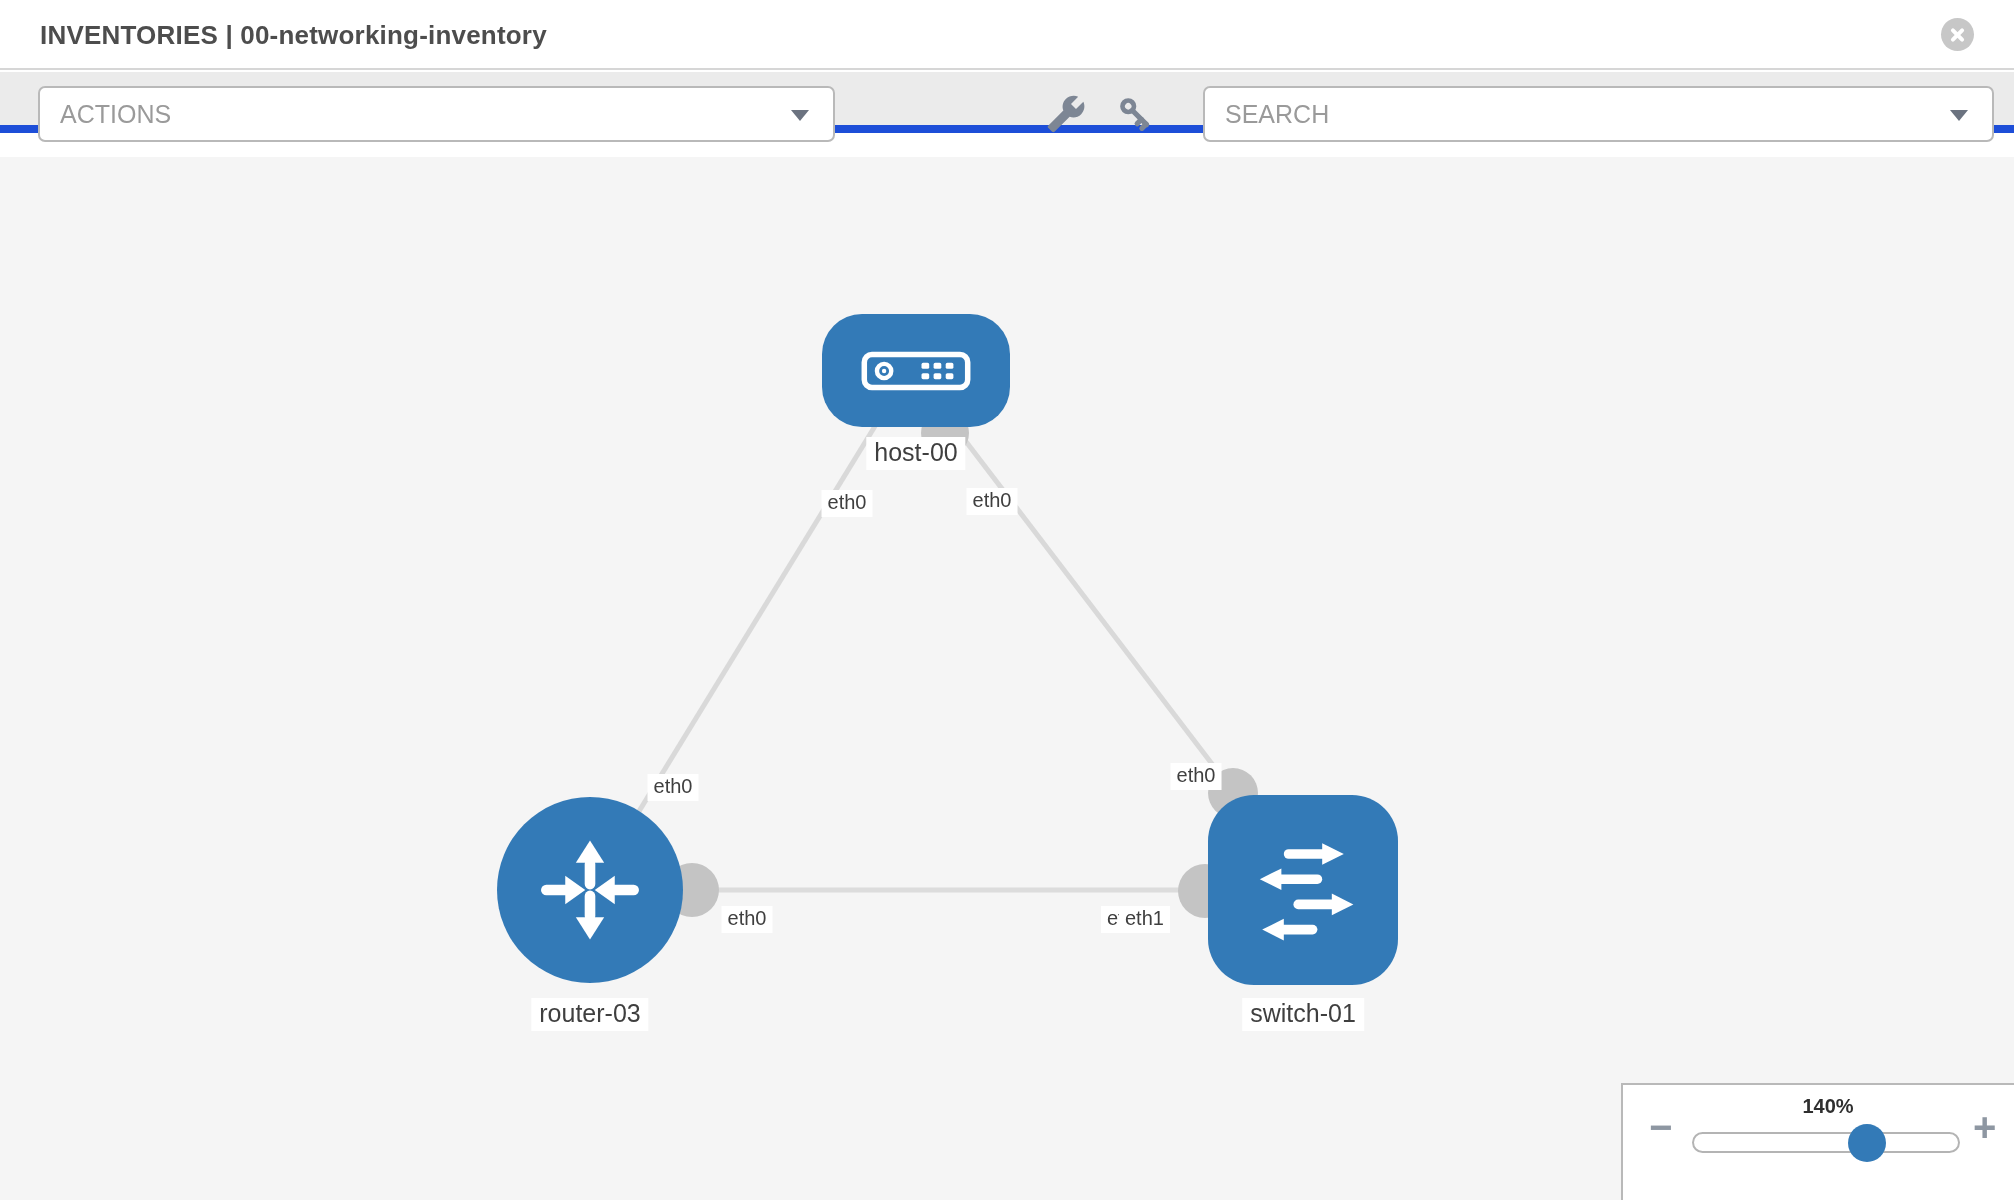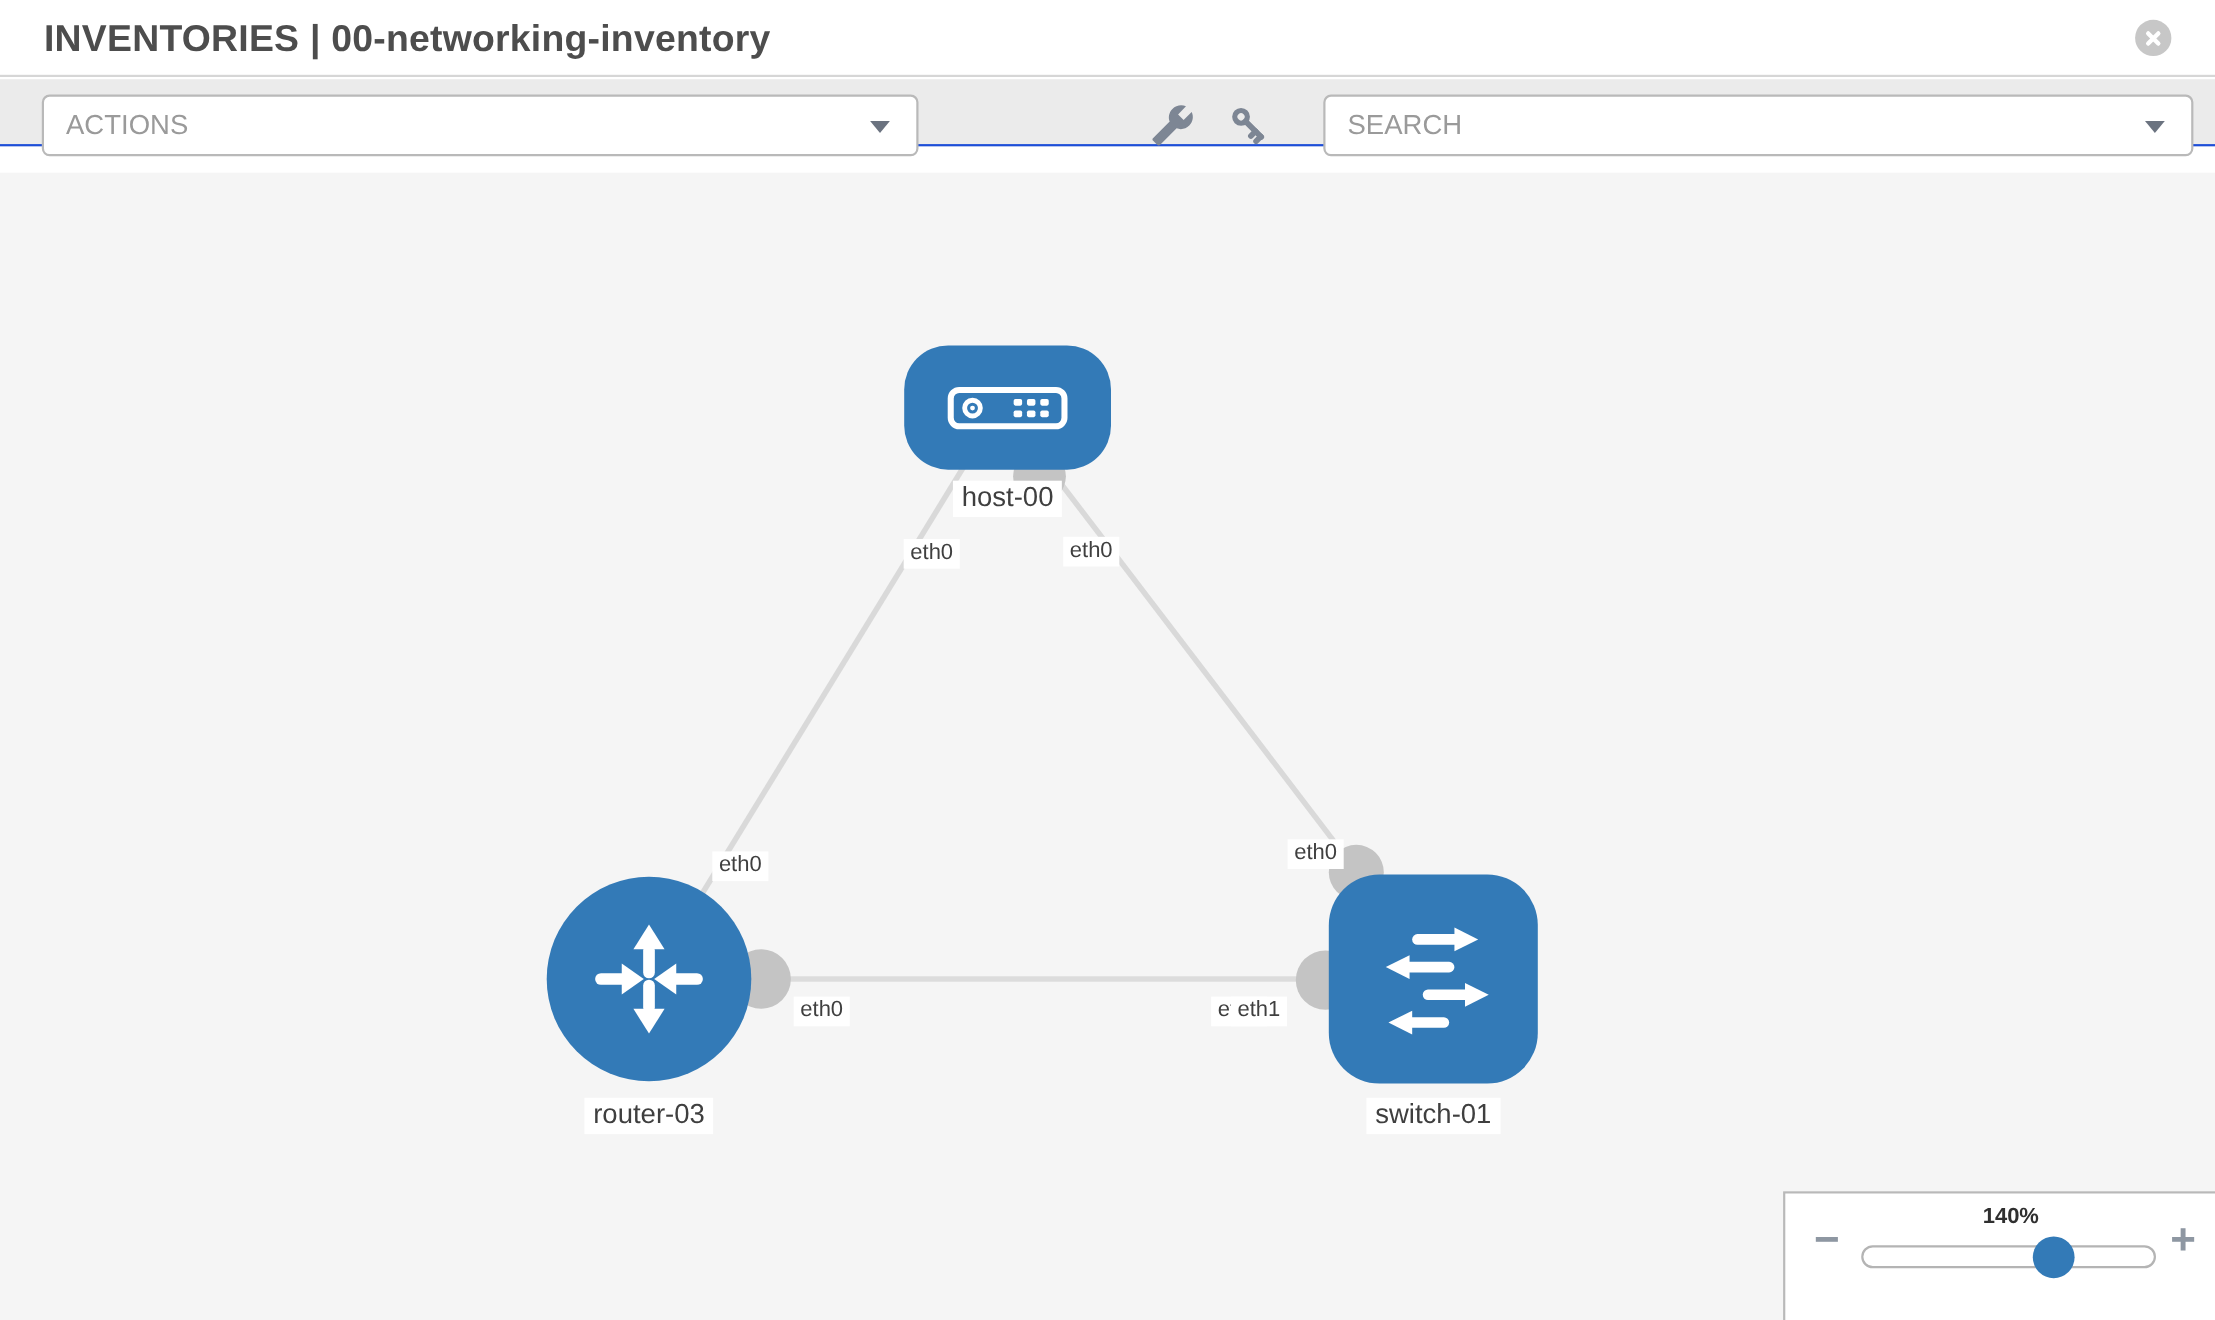--- a/index.html
+++ b/index.html
@@ -3,31 +3,31 @@
 <meta charset="utf-8">
 <style>
   * { margin:0; padding:0; box-sizing:border-box; }
   html,body { width:2014px; height:1200px; overflow:hidden; background:#fff;
               font-family:"Liberation Sans", sans-serif; }
 
   
   #header { position:absolute; left:0; top:0; width:2014px; height:70px;
             background:#fff; border-bottom:2px solid #d6d6d6; }
   #page-title { position:absolute; left:40px; top:0; line-height:70px;
-                font-size:34px; font-weight:bold; color:#4d4d4d; letter-spacing:0.2px; }
+                font-size:26px; font-weight:bold; color:#4d4d4d; letter-spacing:0.2px; }
   #close-btn { position:absolute; left:1941px; top:18px; width:33px; height:33px;
                border-radius:50%; background:#c7c7c7; cursor:pointer; }
   #close-btn .bar { position:absolute; left:8px; top:14.5px; width:17px; height:4px;
                     background:#fff; border-radius:2px; }
   #close-btn .bar.b1 { transform:rotate(45deg); }
   #close-btn .bar.b2 { transform:rotate(-45deg); }
 
   
   #toolbar { position:absolute; left:0; top:72px; width:2014px; height:61px;
-             background:#ebebeb; border-bottom:2px solid #1d4ed8; }
+             background:#ebebeb; border-bottom:8px solid #1d4ed8; }
   .select-box { position:absolute; top:14px; height:56px; background:#fff;
                 border:2px solid #b9b9b9; border-radius:7px; cursor:pointer; }
   .select-box .sel-text { position:absolute; left:20px; top:0; line-height:52px;
                           font-size:25px; color:#9a9a9a; }
   .caret { position:absolute; right:24px; top:22px; width:0; height:0;
            border-left:9px solid transparent; border-right:9px solid transparent;
            border-top:11px solid #6b7380; }
   #actions-select { left:38px; width:797px; }
   #search-select  { left:1203px; width:791px; }
   .tool-icon { position:absolute; top:22px; width:40px; height:40px; cursor:pointer; }

